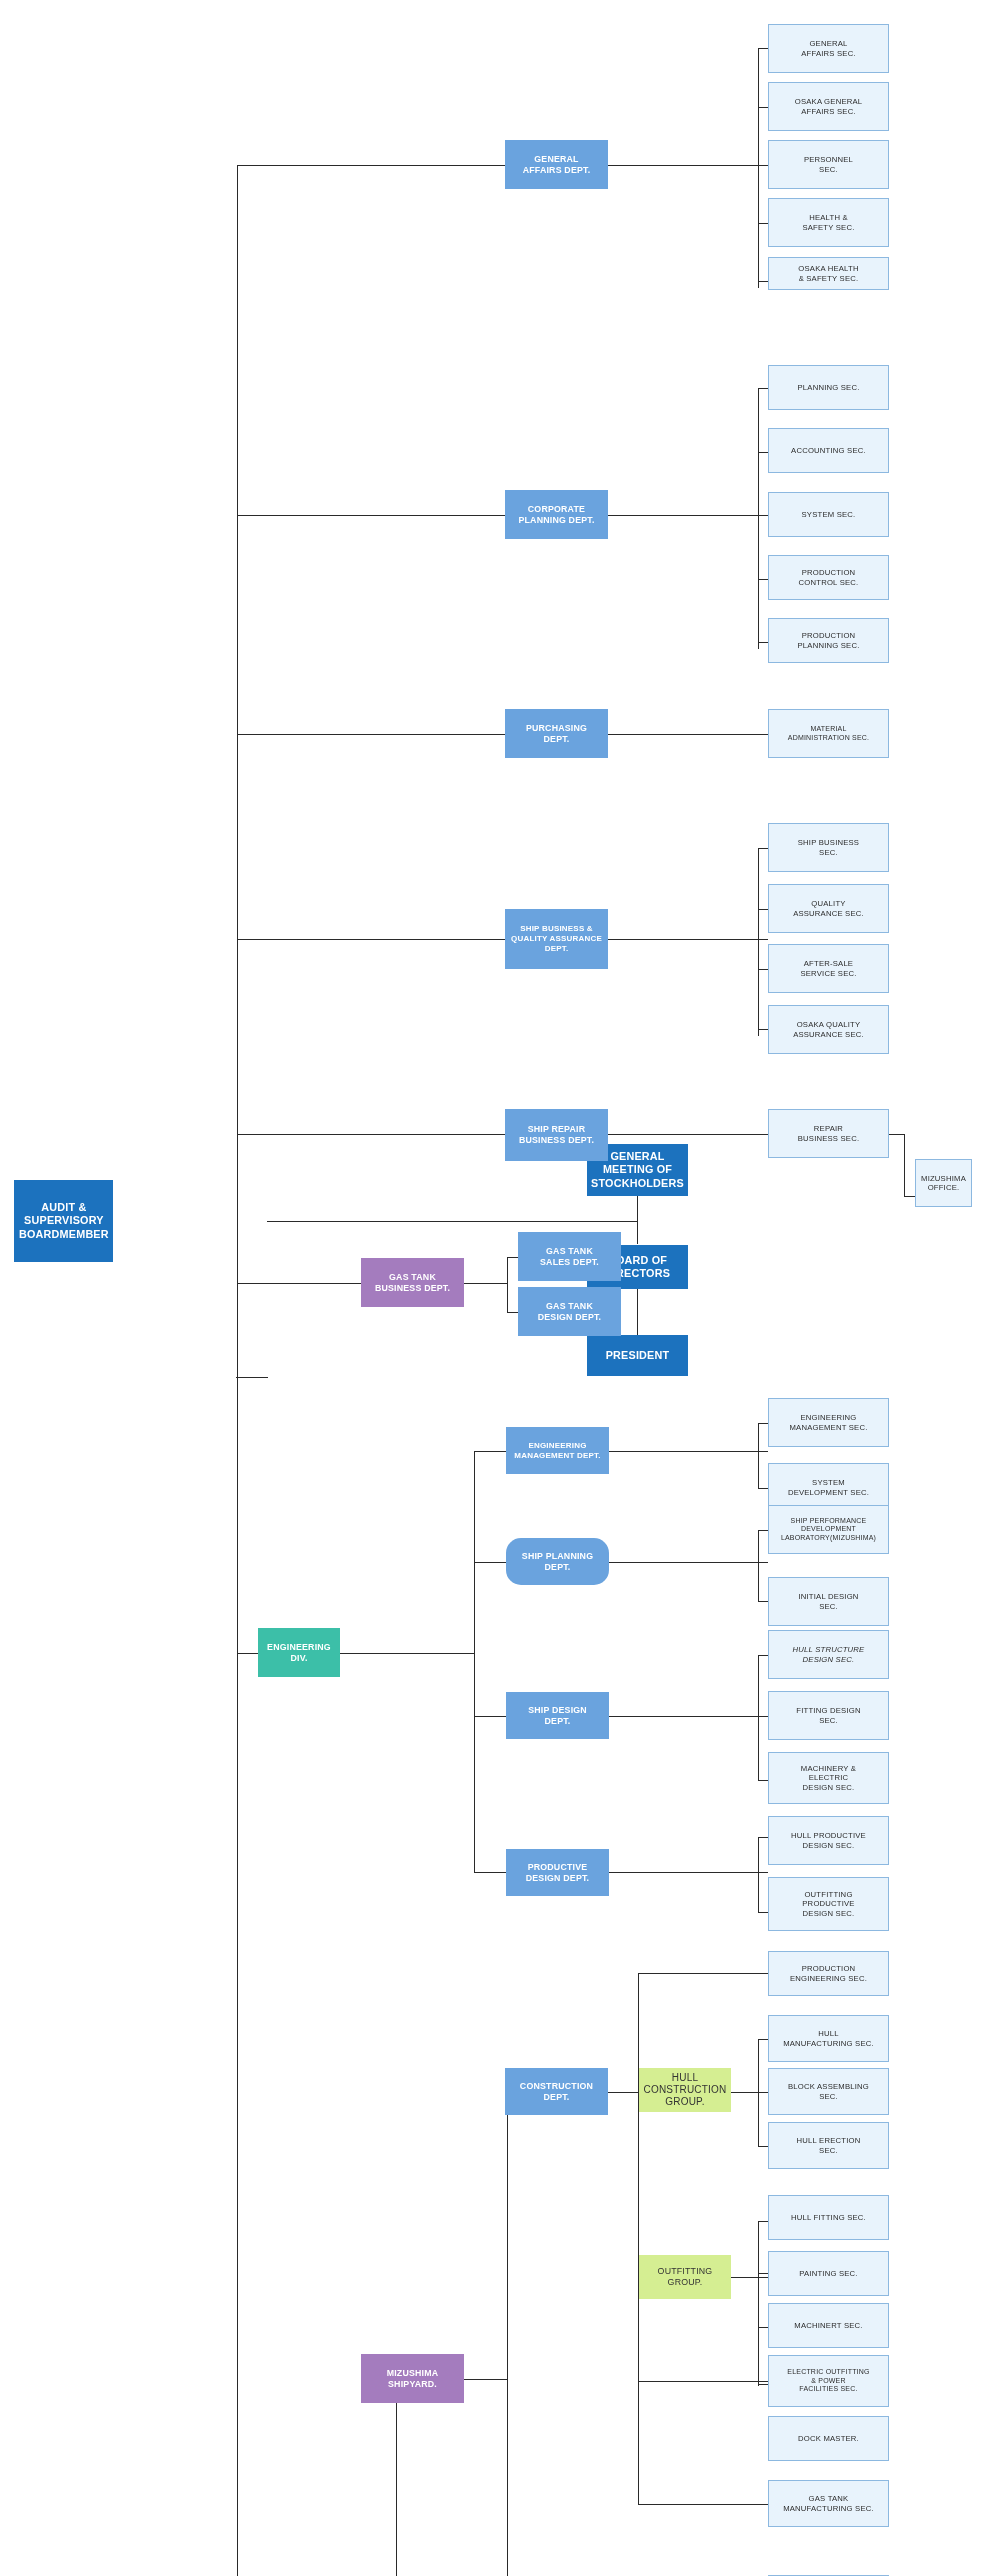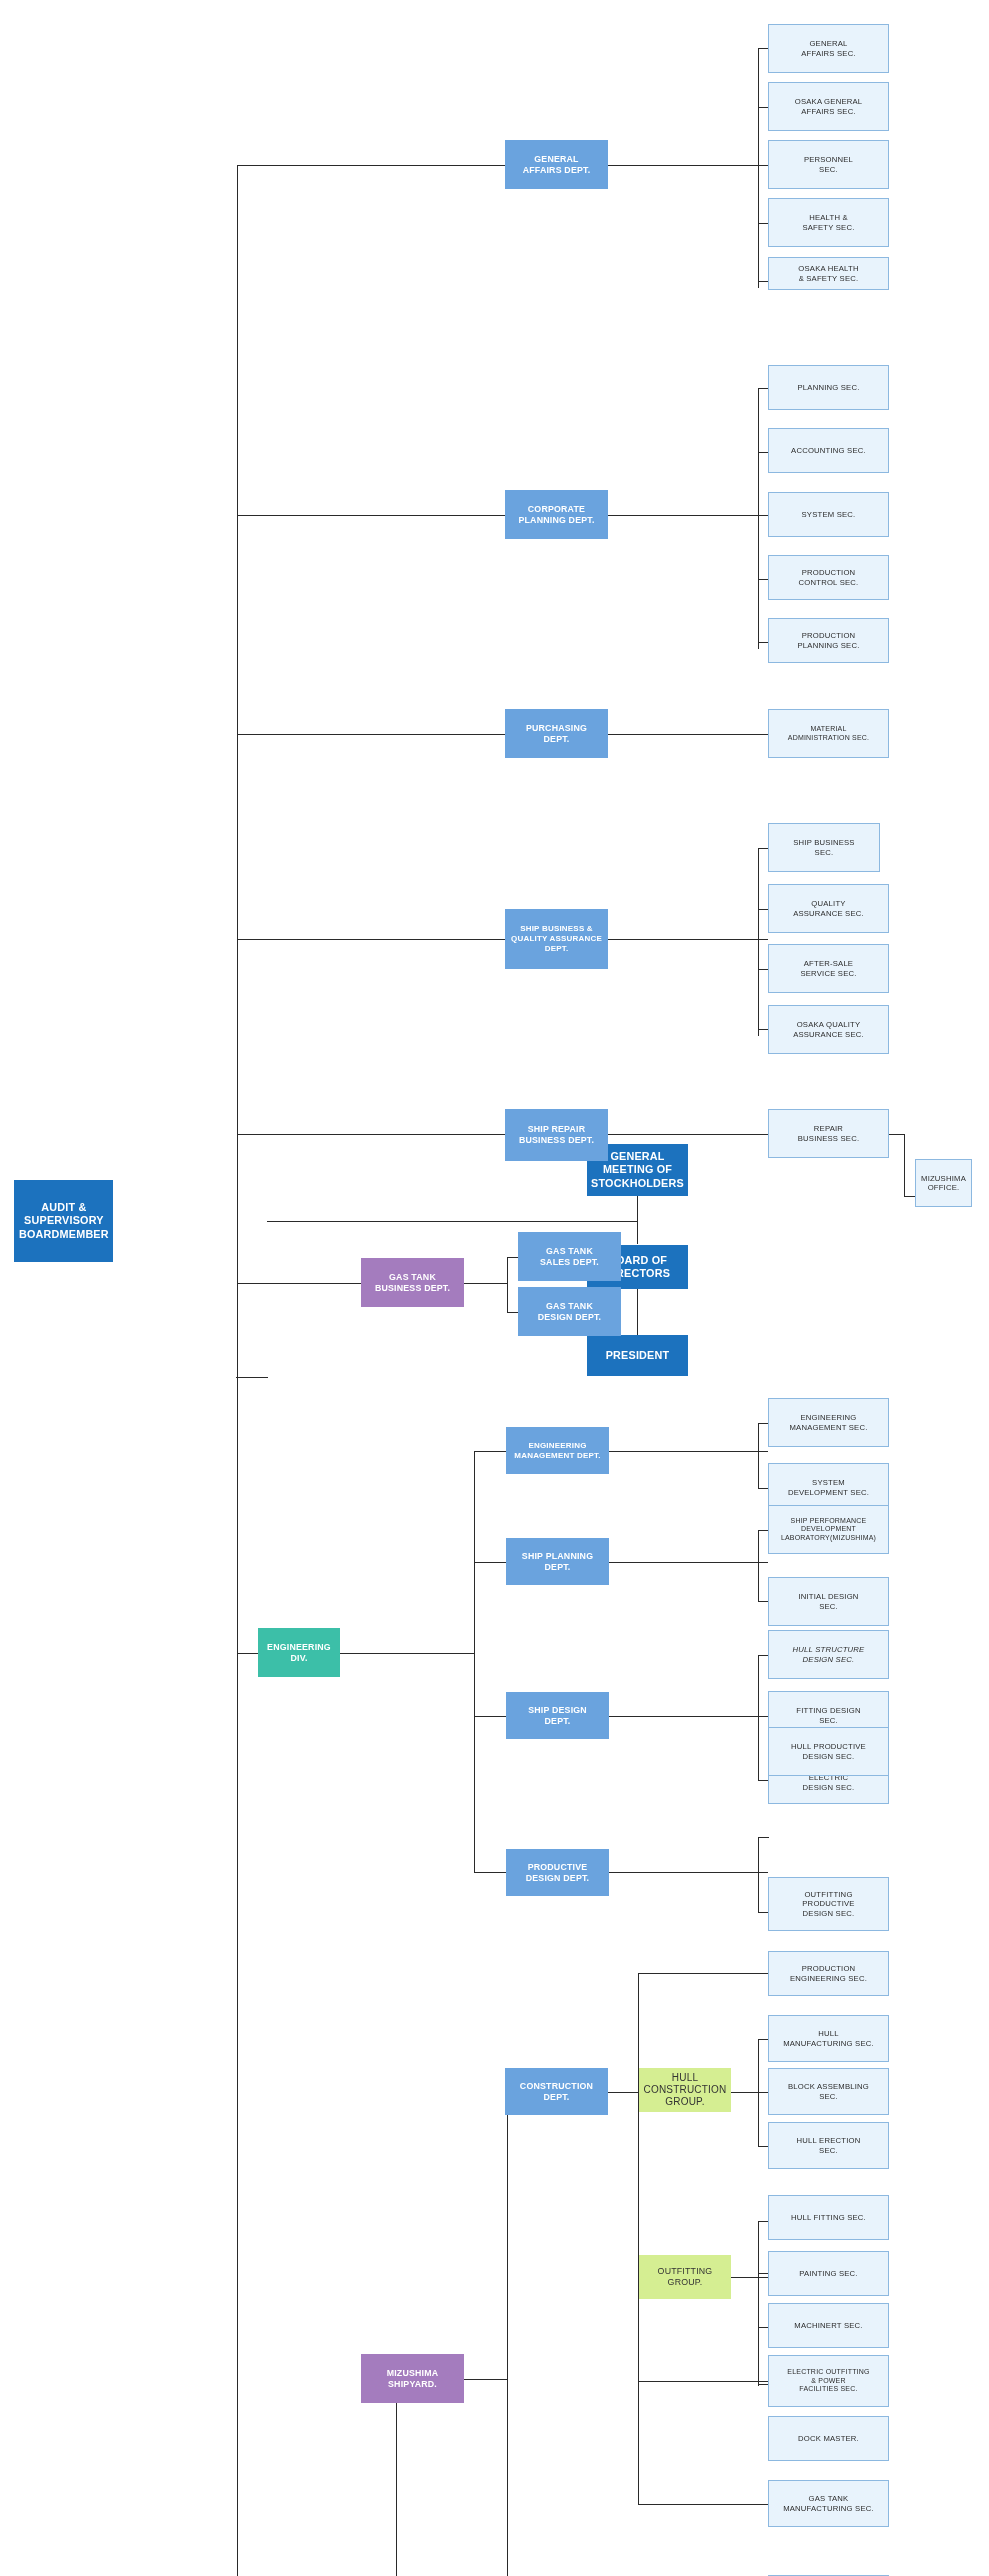--- a/index.html
+++ b/index.html
@@ -226,21 +226,21 @@
 PLANNING SEC.</div>
 
   <div class="box lvl-dept" style="left:505px;top:709px;width:103px;height:49px;">PURCHASING
 DEPT.</div>
   <div class="box lvl-sec small" style="left:768px;top:709px;width:121px;height:49px;">MATERIAL
 ADMINISTRATION SEC.</div>
 
   <div class="box lvl-dept" style="left:505px;top:909px;width:103px;height:60px;font-size:8px;text-align:center;">SHIP BUSINESS &amp;
 QUALITY ASSURANCE
 DEPT.</div>
-  <div class="box lvl-sec" style="left:768px;top:823px;width:112px;height:49px;">SHIP BUSINESS
+  <div class="box lvl-sec" style="left:768px;top:823px;width:121px;height:49px;">SHIP BUSINESS
 SEC.</div>
   <div class="box lvl-sec" style="left:768px;top:884px;width:121px;height:49px;">QUALITY
 ASSURANCE SEC.</div>
   <div class="box lvl-sec" style="left:768px;top:944px;width:121px;height:49px;">AFTER-SALE
 SERVICE SEC.</div>
   <div class="box lvl-sec" style="left:768px;top:1005px;width:121px;height:49px;">OSAKA QUALITY
 ASSURANCE SEC.</div>
 
   <div class="box lvl-dept" style="left:505px;top:1109px;width:103px;height:52px;">SHIP REPAIR
 BUSINESS DEPT.</div>
@@ -259,41 +259,41 @@
   <div class="box lvl-div" style="left:258px;top:1628px;width:82px;height:49px;">ENGINEERING
 DIV.</div>
 
   <div class="box lvl-dept" style="left:506px;top:1427px;width:103px;height:47px;font-size:8px;">ENGINEERING
 MANAGEMENT DEPT.</div>
   <div class="box lvl-sec" style="left:768px;top:1398px;width:121px;height:49px;">ENGINEERING
 MANAGEMENT SEC.</div>
   <div class="box lvl-sec" style="left:768px;top:1463px;width:121px;height:49px;">SYSTEM
 DEVELOPMENT SEC.</div>
 
-  <div class="box lvl-dept" style="left:506px;top:1538px;width:103px;height:47px;">SHIP PLANNING
+  <div class="box lvl-dept" style="left:506px;top:1538px;width:103px;height:47px;border-radius:15px;">SHIP PLANNING
 DEPT.</div>
   <div class="box lvl-sec small" style="left:768px;top:1505px;width:121px;height:49px;">SHIP PERFORMANCE
 DEVELOPMENT
 LABORATORY(MIZUSHIMA)</div>
   <div class="box lvl-sec" style="left:768px;top:1577px;width:121px;height:49px;">INITIAL DESIGN
 SEC.</div>
 
   <div class="box lvl-dept" style="left:506px;top:1692px;width:103px;height:47px;">SHIP DESIGN
 DEPT.</div>
   <div class="box lvl-sec" style="left:768px;top:1630px;width:121px;height:49px;font-style:italic;">HULL STRUCTURE
 DESIGN SEC.</div>
   <div class="box lvl-sec" style="left:768px;top:1691px;width:121px;height:49px;">FITTING DESIGN
 SEC.</div>
   <div class="box lvl-sec" style="left:768px;top:1752px;width:121px;height:52px;">MACHINERY &amp;
 ELECTRIC
 DESIGN SEC.</div>
 
   <div class="box lvl-dept" style="left:506px;top:1849px;width:103px;height:47px;">PRODUCTIVE
 DESIGN DEPT.</div>
-  <div class="box lvl-sec" style="left:768px;top:1727px;width:121px;height:49px;">HULL PRODUCTIVE
+  <div class="box lvl-sec" style="left:768px;top:1816px;width:121px;height:49px;">HULL PRODUCTIVE
 DESIGN SEC.</div>
   <div class="box lvl-sec" style="left:768px;top:1877px;width:121px;height:54px;">OUTFITTING
 PRODUCTIVE
 DESIGN SEC.</div>
 
   <div class="box lvl-yard" style="left:361px;top:2354px;width:103px;height:49px;">MIZUSHIMA
 SHIPYARD.</div>
 
   <div class="box lvl-dept" style="left:505px;top:2068px;width:103px;height:47px;">CONSTRUCTION
 DEPT.</div>

